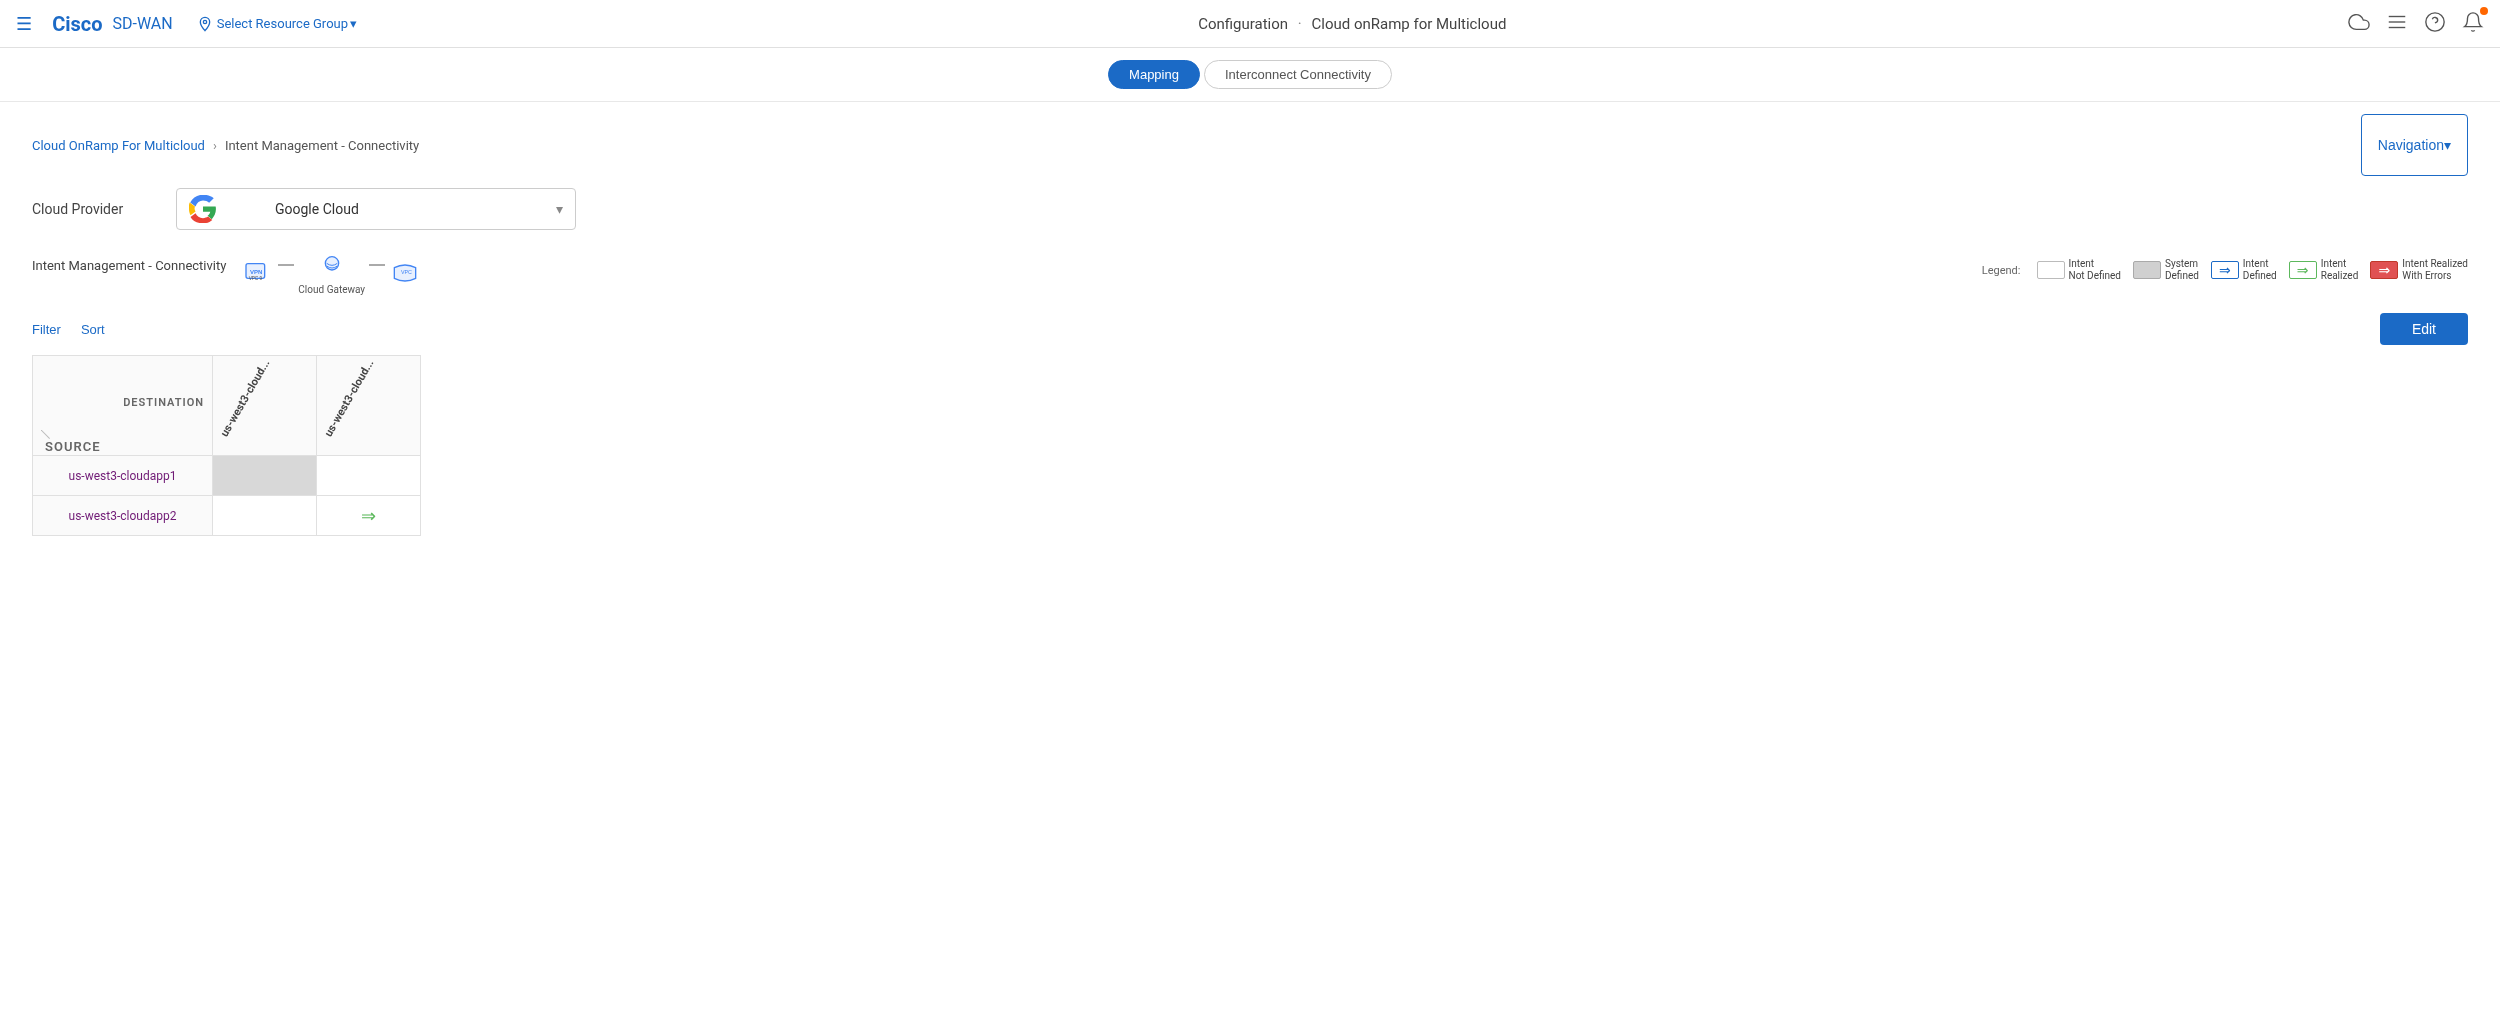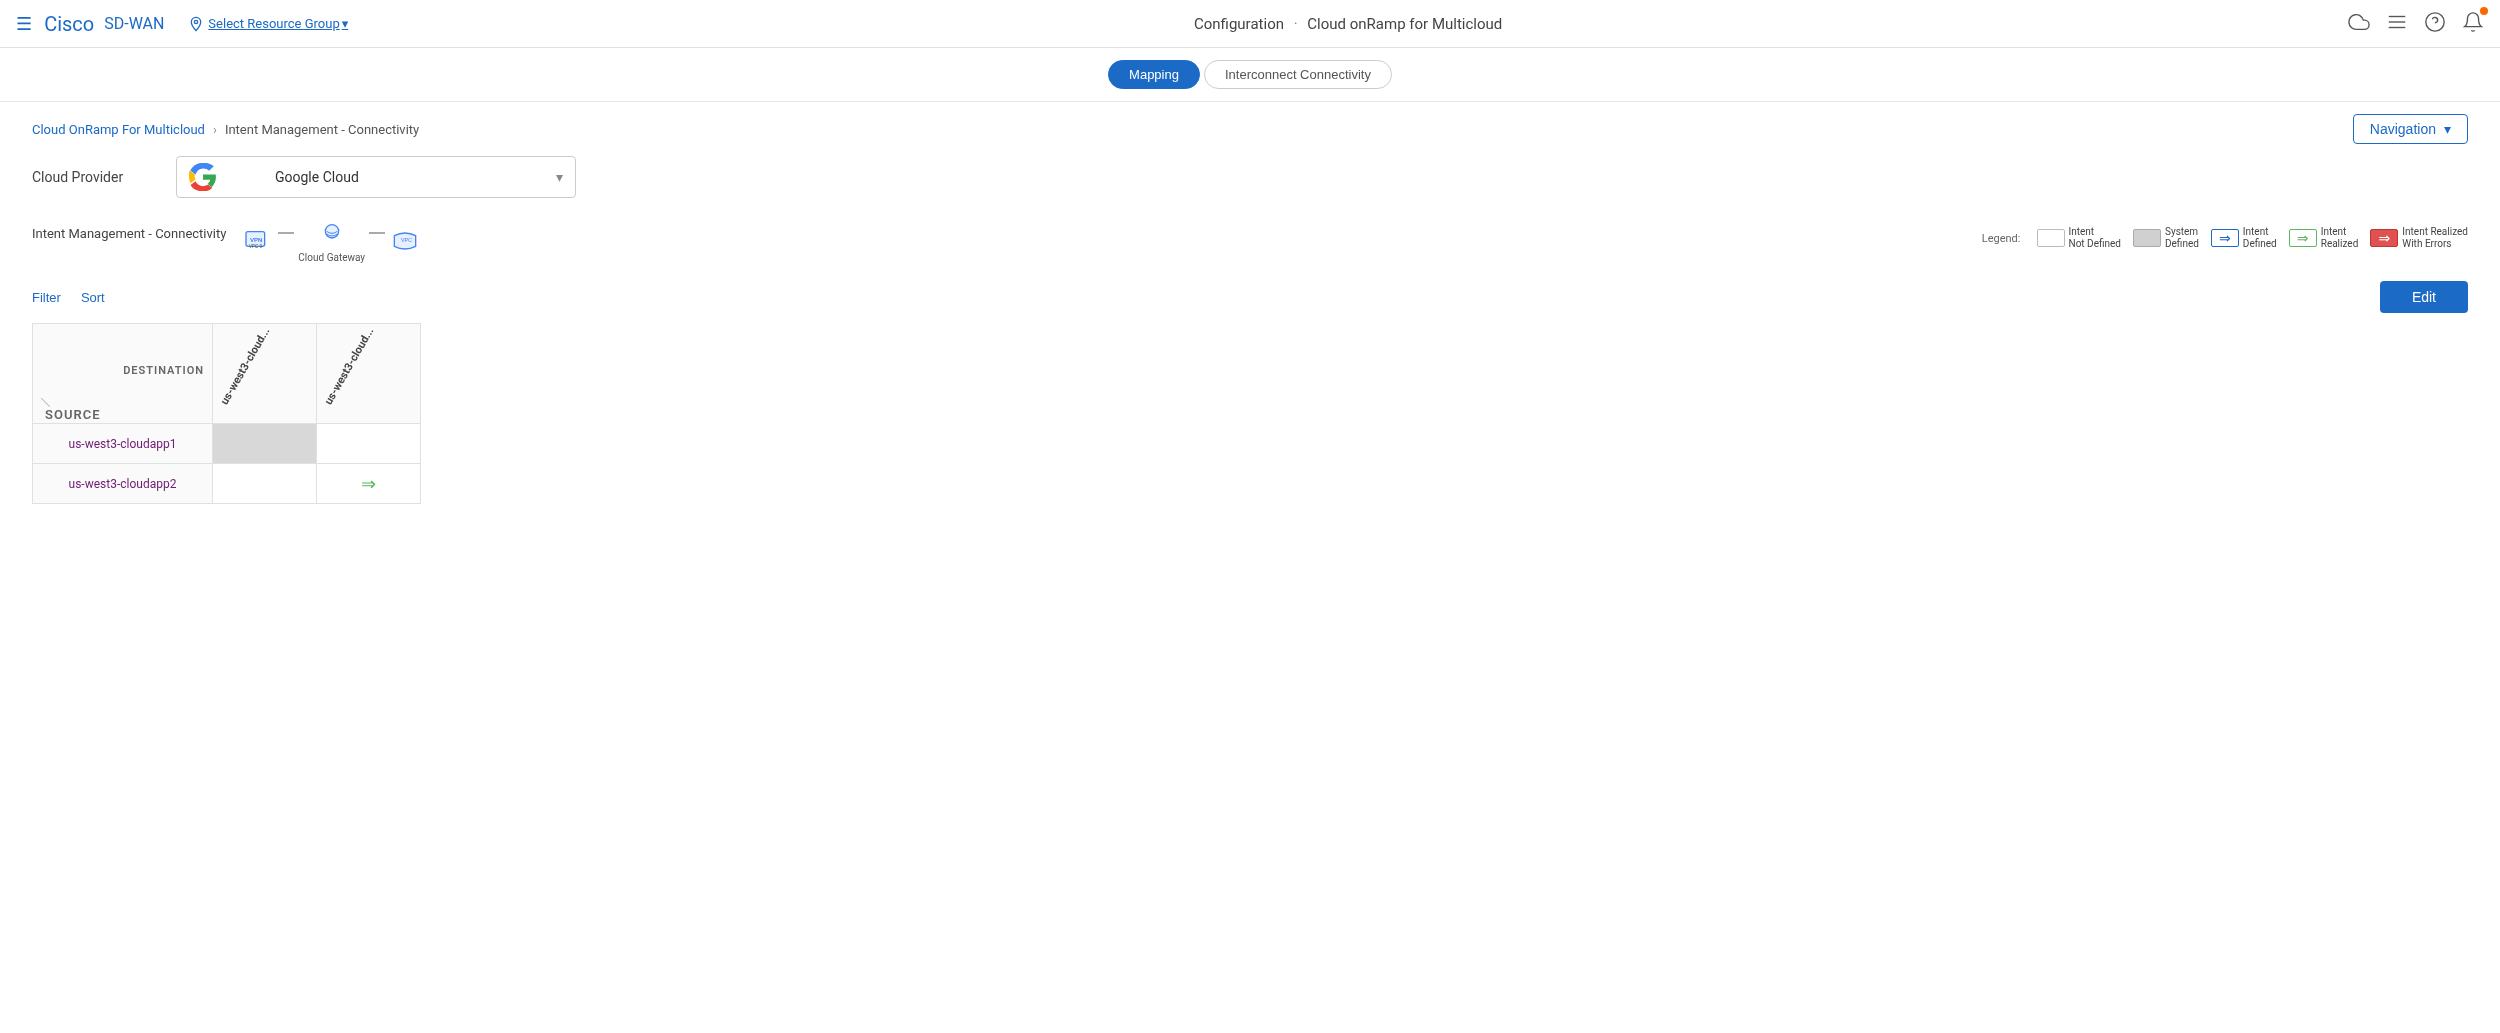--- a/index.html
+++ b/index.html
@@ -21,35 +21,35 @@
       font-size: 18px;
     }
     .header-logo {
       display: flex;
       align-items: center;
       margin-right: 24px;
     }
     .logo-cisco {
       color: #1b6ac6;
       font-size: 20px;
-      font-weight: 400;
+      font-weight: 700;
       margin-right: 4px;
+      margin-left: 8px;
     }
     .logo-sdwan {
       color: #1b6ac6;
       font-size: 16px;
       font-weight: 400;
     }
     .header-resource-group {
       display: flex;
       align-items: center;
       color: #1b6ac6;
       cursor: pointer;
       font-size: 13px;
-      text-decoration: underline;
     }
     .header-resource-group svg { margin-right: 4px; }
     .header-title {
       flex: 1;
       text-align: center;
       font-size: 15px;
       color: #444;
     }
     .header-actions {
       display: flex;
@@ -105,27 +105,26 @@
       font-size: 13px;
       color: #1b6ac6;
     }
     .breadcrumb-link { cursor: pointer; color: #1b6ac6; text-decoration: none; }
     .breadcrumb-sep { margin: 0 8px; color: #888; }
     .breadcrumb-current { color: #555; }
     .nav-button {
       border: 1px solid #1b6ac6;
       color: #1b6ac6;
       background: #fff;
-      padding: 6px 16px;
+      padding: 22px 16px;
       border-radius: 4px;
       font-size: 14px;
       cursor: pointer;
       display: flex;
       align-items: center;
-      gap: 8px;
     }
 
     
     .cloud-provider-row {
       display: flex;
       align-items: center;
       padding: 12px 32px;
       gap: 24px;
     }
     .cloud-provider-label {

